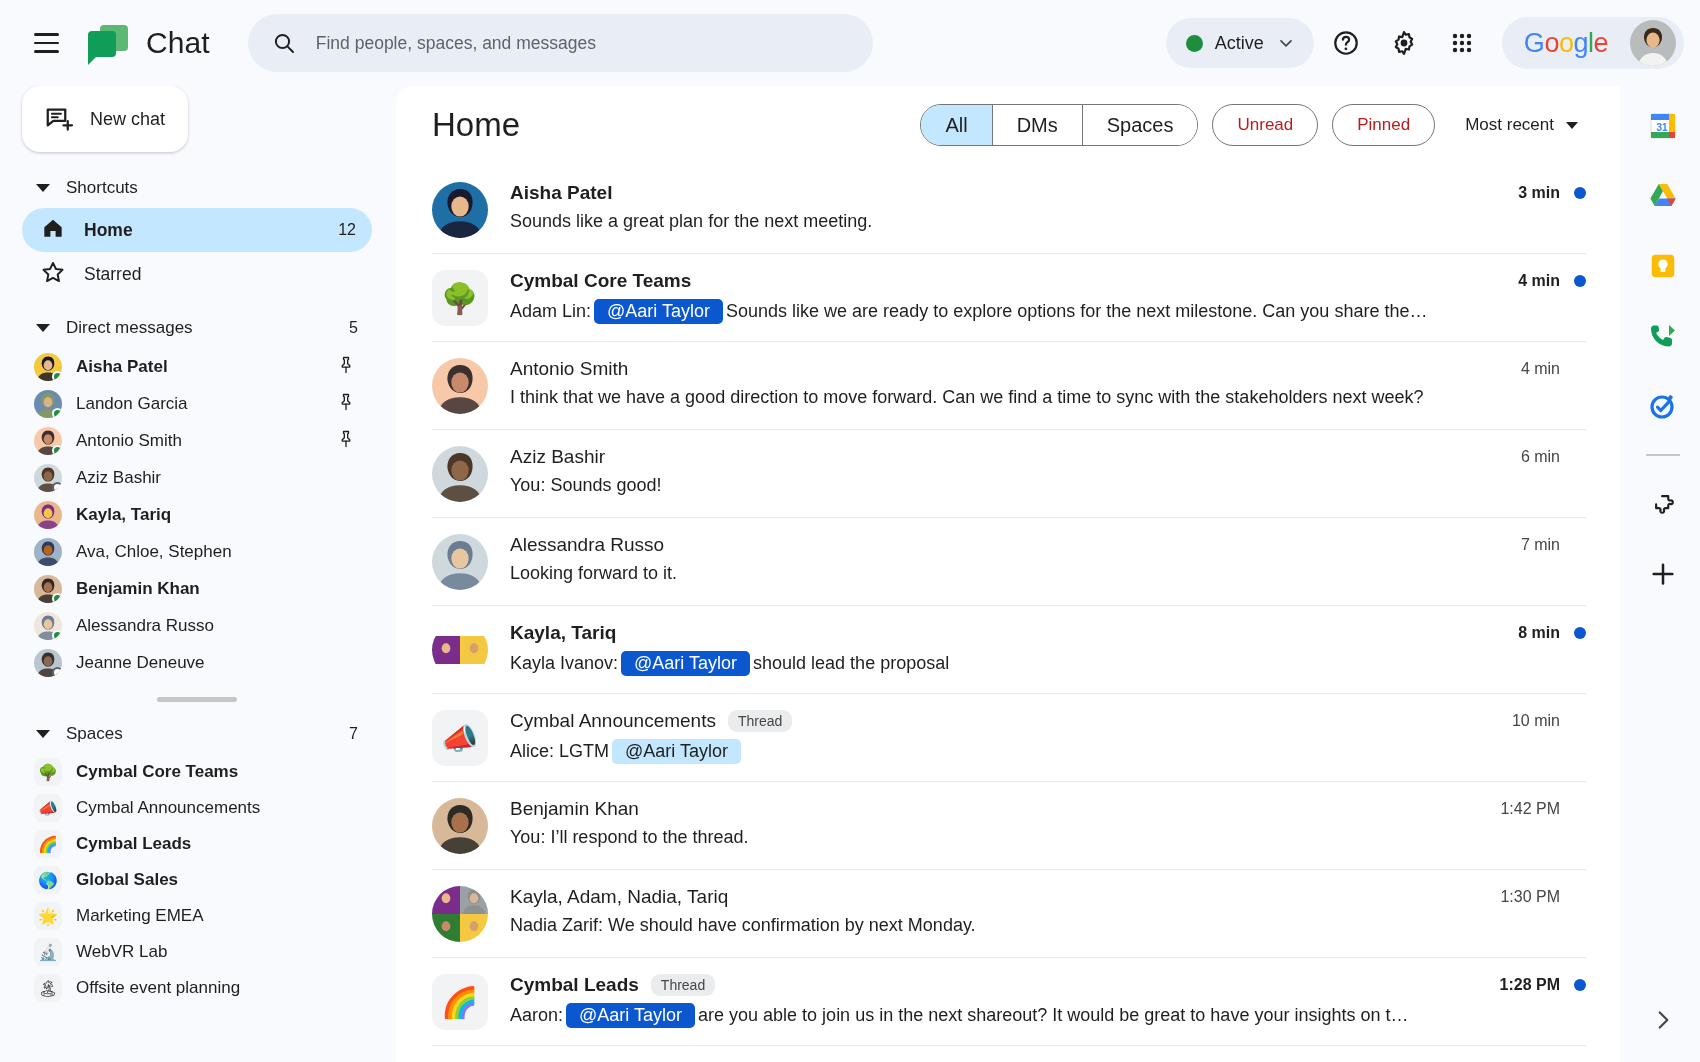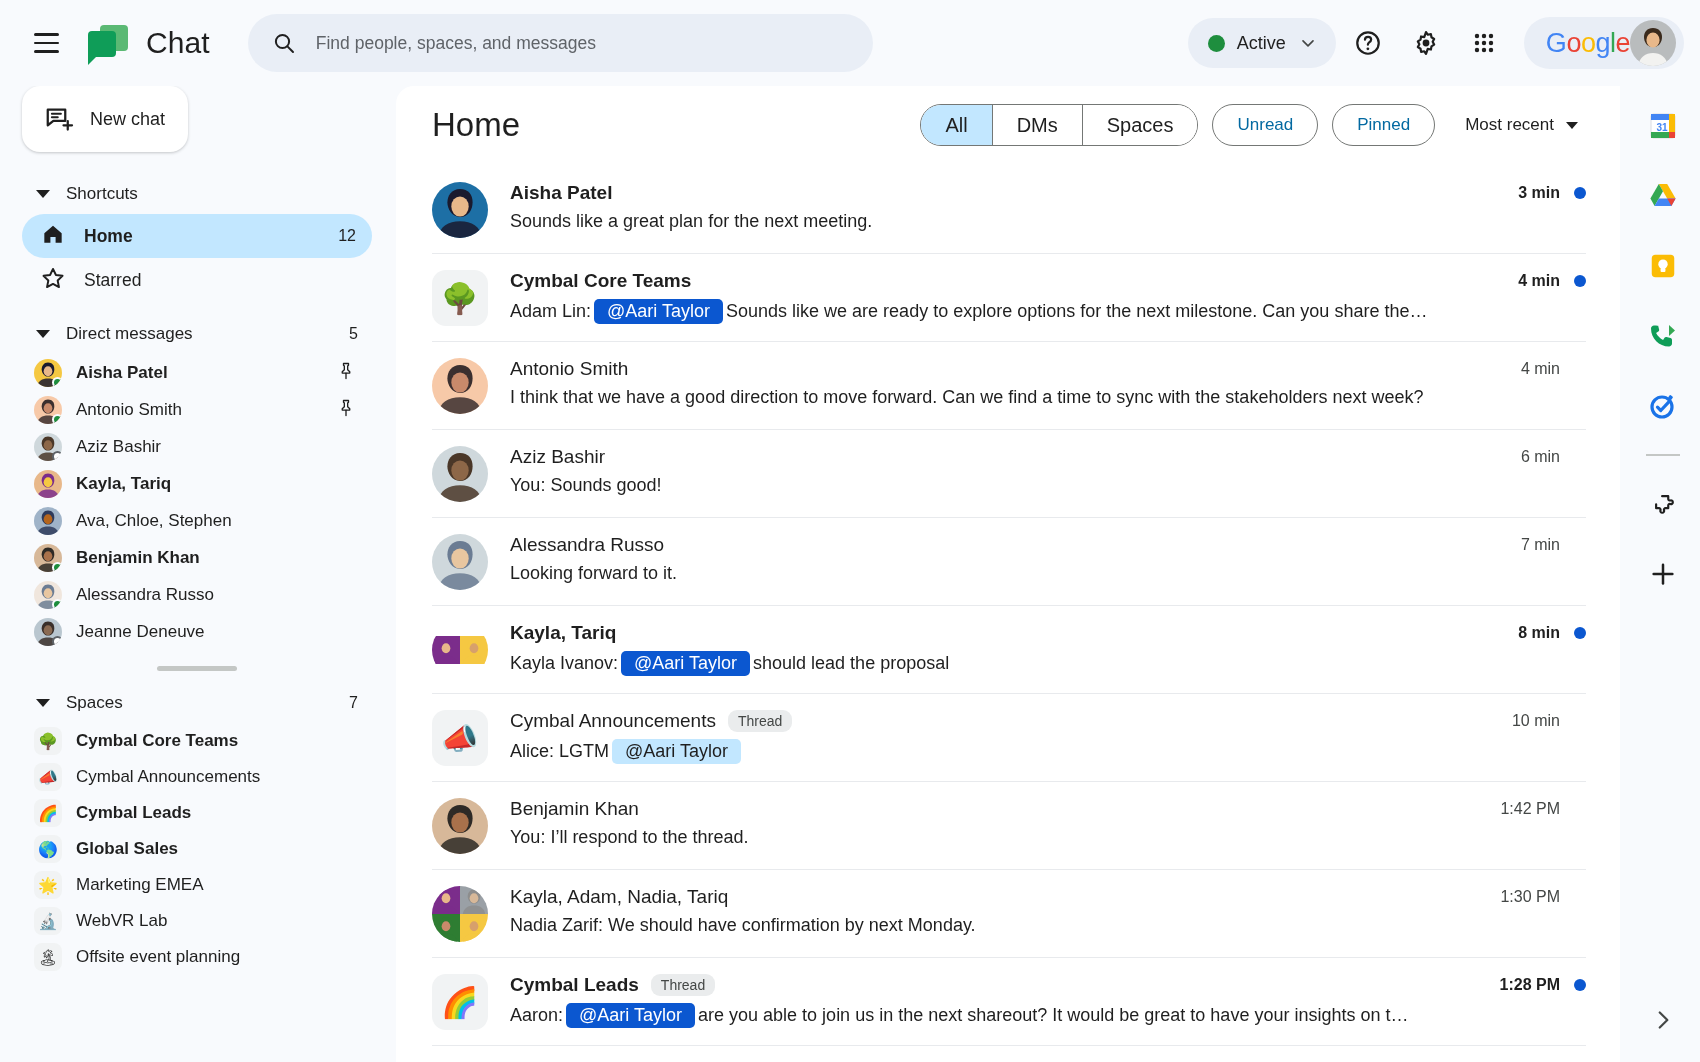--- a/index.html
+++ b/index.html
@@ -25,31 +25,31 @@
 
   .searchwrap { flex: 0 0 auto; margin-left: 38px; }
   .searchbox { width: 625px; height: 58px; background: #e9eef6; border-radius: 29px; display: flex; align-items: center; padding: 0 24px; gap: 20px; cursor: text; }
   .searchbox .ph { color: #5f6368; font-size: 17.5px; }
 
   .topright { margin-left: auto; display: flex; align-items: center; gap: 6px; padding-right: 6px; }
   .status-pill { height: 50px; background: #e9eef6; border-radius: 25px; display: flex; align-items: center; gap: 12px; padding: 0 18px 0 20px; cursor: pointer; }
   .status-dot { width: 17px; height: 17px; border-radius: 50%; background: #1e8e3e; }
   .status-label { font-size: 18px; color: #1f1f1f; }
   .icon-btn { width: 52px; height: 52px; border-radius: 50%; display: flex; align-items: center; justify-content: center; cursor: pointer; }
-  .google-pill { height: 52px; background: #e9eef6; border-radius: 29px; display: flex; align-items: center; gap: 0; padding: 0 8px 0 22px; margin-left: 8px; justify-content: space-between; }
+  .google-pill { height: 52px; background: #e9eef6; border-radius: 29px; display: flex; align-items: center; gap: 22px; padding: 0 8px 0 22px; margin-left: 8px; justify-content: space-between; }
   .glogo { font-size: 27px; letter-spacing: -.5px; font-family: "Liberation Sans", sans-serif; }
   .glogo i { font-style: normal; }
   .avatar-top { width: 46px; height: 46px; border-radius: 50%; overflow: hidden; cursor: pointer; }
 
   
   .body { flex: 1; display: flex; min-height: 0; }
 
   
   .sidebar { width: 396px; flex: 0 0 396px; padding: 0 24px 0 22px; overflow: hidden; }
-  .newchat { width: 166px; height: 66px; background: #fff; border-radius: 18px; box-shadow: 0 1px 3px rgba(60,64,67,.28); display: flex; align-items: center; gap: 16px; padding-left: 22px; cursor: pointer; margin-bottom: 22px; }
+  .newchat { width: 166px; height: 66px; background: #fff; border-radius: 18px; box-shadow: 0 1px 3px rgba(60,64,67,.28); display: flex; align-items: center; gap: 16px; padding-left: 22px; cursor: pointer; margin-bottom: 16px; }
   .newchat .lbl { font-size: 18px; }
 
   .sec-header { height: 40px; display: flex; align-items: center; gap: 16px; padding-left: 14px; margin-top: 12px; cursor: pointer; }
   .caret { width: 0; height: 0; border-left: 7px solid transparent; border-right: 7px solid transparent; border-top: 8px solid #1f1f1f; }
   .sec-title { font-size: 17px; color: #1f1f1f; }
   .sec-count { margin-left: auto; font-size: 16px; color: #1f1f1f; padding-right: 14px; }
 
   .navitem { height: 44px; display: flex; align-items: center; gap: 18px; padding: 0 16px 0 18px; border-radius: 22px; cursor: pointer; }
   .navitem.active { background: #c2e7ff; }
   .navitem .label { font-size: 17.5px; color: #1f1f1f; }
@@ -76,21 +76,21 @@
   
   .mainwrap { flex: 1; min-width: 0; padding-right: 6px; }
   .main { height: 100%; background: #fff; border-radius: 18px 0 0 0; display: flex; flex-direction: column; overflow: hidden; }
   .main-header { height: 78px; flex: 0 0 78px; display: flex; align-items: center; padding: 0 34px 0 36px; }
   .page-title { font-size: 33px; color: #1f1f1f; }
   .filters { margin-left: auto; display: flex; align-items: center; gap: 14px; }
   .segmented { display: flex; height: 42px; border-radius: 21px; overflow: hidden; border: 1px solid #747775; }
   .seg { padding: 0 24px; display: flex; align-items: center; font-size: 20px; color: #1f1f1f; cursor: pointer; border-right: 1px solid #747775; background: #fff; }
   .seg:last-child { border-right: none; }
   .seg.active { background: #c2e7ff; }
-  .pill { height: 42px; padding: 0 24px; border-radius: 21px; border: 1px solid #747775; display: flex; align-items: center; font-size: 17px; color: #0369a1; cursor: pointer; background: #fff; }
+  .pill { height: 42px; padding: 0 24px; border-radius: 21px; border: 1px solid #747775; display: flex; align-items: center; font-size: 17px; color: #b91c1c; cursor: pointer; background: #fff; }
   .sortbtn { display: flex; align-items: center; gap: 12px; font-size: 17px; color: #1f1f1f; cursor: pointer; padding: 0 8px 0 16px; }
   .sort-caret { width: 0; height: 0; border-left: 6px solid transparent; border-right: 6px solid transparent; border-top: 7px solid #1f1f1f; }
 
   .convlist { flex: 1; overflow: hidden; padding: 0 34px 0 36px; }
   .conv { display: flex; gap: 22px; padding: 16px 0 15px; border-bottom: 1px solid #e8eaed; cursor: pointer; align-items: flex-start; }
   .conv:first-child { padding-top: 18px; }
   .conv-av { width: 56px; height: 56px; flex: 0 0 56px; border-radius: 50%; overflow: hidden; position: relative; }
   .conv-av.space-av { border-radius: 14px; background: #f1f3f4; display: flex; align-items: center; justify-content: center; font-size: 30px; }
   .conv-av.grid4 { border-radius: 50%; display: grid; grid-template-columns: 1fr 1fr; grid-template-rows: 1fr 1fr; }
   .conv-av.grid2 { border-radius: 50%; display: grid; grid-template-columns: 1fr 1fr; }
@@ -247,20 +247,36 @@
             <span class="av">
               <svg viewBox="0 0 40 40" class="face">
                 <rect width="40" height="40" fill="#f5c842"></rect>
                 <path d="M20 5c6 0 9 4 9 9.5S26 25 20 25s-9-6-9-10.5S14 5 20 5z" fill="#1a1a2e"></path>
                 <ellipse cx="20" cy="17.5" rx="6.2" ry="7.2" fill="#e8b88a"></ellipse>
                 <path d="M4 40c1.6-8.4 7.6-12 16-12s14.4 3.6 16 12z" fill="#1a1a2e" opacity=".85"></path>
               </svg>
               <span class="presence on"></span>
             </span>
             <span class="label bold">Aisha Patel</span>
+            <span class="pin"><svg width="20" height="20" viewBox="0 0 24 24">
+                <path d="M9 3h6v2l-1 1v4.5l2.5 2.5v1.5H7.5V13L10 10.5V6L9 5z" fill="none" stroke="#1f1f1f" stroke-width="1.6" stroke-linejoin="round"></path>
+                <line x1="12" y1="14.6" x2="12" y2="21" stroke="#1f1f1f" stroke-width="1.6" stroke-linecap="round"></line>
+              </svg></span>
+          </div>
+          <div class="dmitem">
+            <span class="av">
+              <svg viewBox="0 0 40 40" class="face">
+                <rect width="40" height="40" fill="#6b8cae"></rect>
+                <path d="M20 5c6 0 9 4 9 9.5S26 25 20 25s-9-6-9-10.5S14 5 20 5z" fill="#8a9a5b"></path>
+                <ellipse cx="20" cy="17.5" rx="6.2" ry="7.2" fill="#d9b38c"></ellipse>
+                <path d="M4 40c1.6-8.4 7.6-12 16-12s14.4 3.6 16 12z" fill="#8a9a5b" opacity=".85"></path>
+              </svg>
+              <span class="presence on"></span>
+            </span>
+            <span class="label">Landon Garcia</span>
             <span class="pin"><svg width="20" height="20" viewBox="0 0 24 24">
                 <path d="M9 3h6v2l-1 1v4.5l2.5 2.5v1.5H7.5V13L10 10.5V6L9 5z" fill="none" stroke="#1f1f1f" stroke-width="1.6" stroke-linejoin="round"></path>
                 <line x1="12" y1="14.6" x2="12" y2="21" stroke="#1f1f1f" stroke-width="1.6" stroke-linecap="round"></line>
               </svg></span>
           </div>
           <div class="dmitem">
             <span class="av">
               <svg viewBox="0 0 40 40" class="face">
                 <rect width="40" height="40" fill="#f7c9a8"></rect>
                 <path d="M20 5c6 0 9 4 9 9.5S26 25 20 25s-9-6-9-10.5S14 5 20 5z" fill="#3b2f2f"></path>

